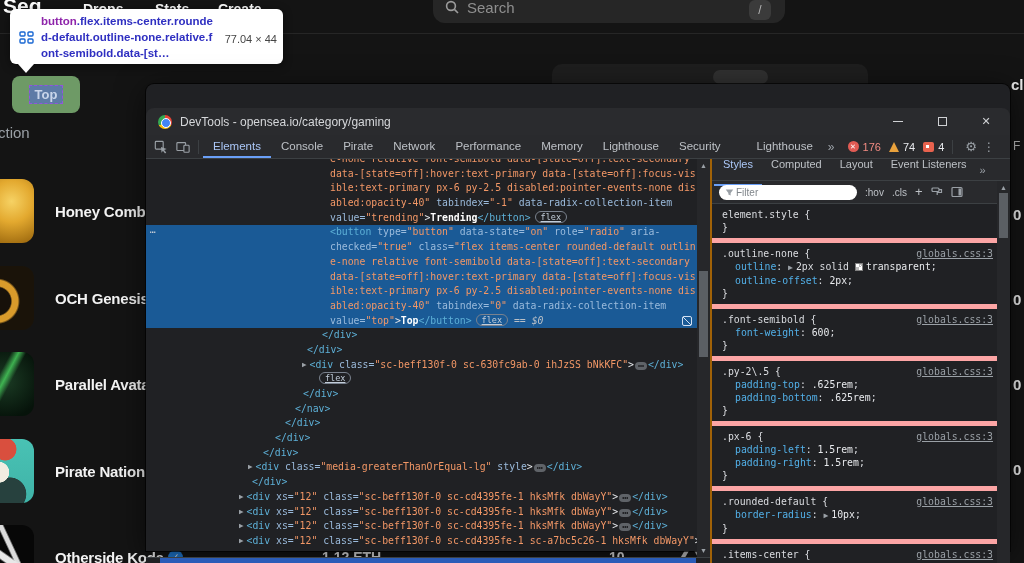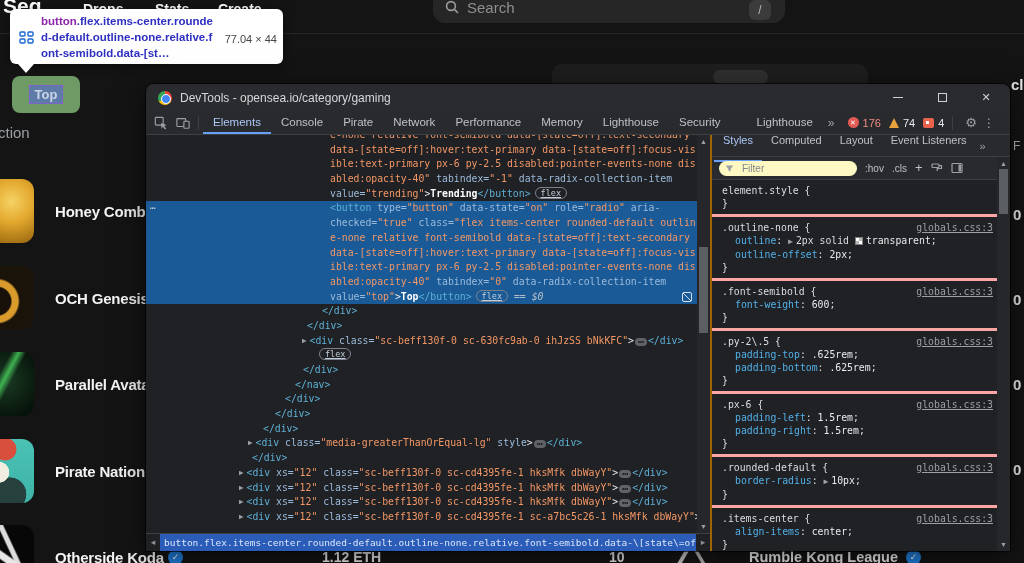--- a/index.html
+++ b/index.html
@@ -50,21 +50,21 @@
   .ef-3 { left:1013px; top:206px; } .ef-4 { left:1013px; top:291px; } .ef-5 { left:1013px; top:376px; } .ef-6 { left:1013px; top:461px; }
 
   .b-price { position:absolute; left:322px; top:549px; font-size:14px; font-weight:600; color:#eee; }
   .b-count { position:absolute; left:609px; top:549px; font-size:14px; font-weight:600; color:#eee; }
   .b-thumb2 { position:absolute; left:670px; top:546px; width:46px; height:17px; border-radius:8px 8px 0 0; background-image:linear-gradient(120deg,transparent 30%,#cfcfcf 32% 38%,transparent 40%),linear-gradient(60deg,transparent 55%,#bbb 57% 62%,transparent 64%); background-color:#161616; }
   .b-name2 { position:absolute; left:749px; top:549px; font-size:14.5px; font-weight:700; color:#f3f3f3; }
   .b-check2 { left:906px; top:550px; }
 
   
   .devtools { position:absolute; left:146px; top:84px; width:864px; height:467px; background:#202124; border-radius:8px 8px 0 0; box-shadow:0 6px 30px rgba(0,0,0,.6), 0 0 0 1px rgba(0,0,0,.65); z-index:10; }
-  .dt-titlebar { height:27px; background:#2a2b2e; border-radius:8px 8px 0 0; display:flex; align-items:center; position:relative; }
+  .dt-titlebar { height:27px; background:#2a2b2e; border-radius:8px 8px 0 0; display:flex; align-items:center; position:relative;margin-top:24px; }
   .chrome-logo { width:14px; height:14px; border-radius:50%; margin-left:12px; background:conic-gradient(#ea4335 0 33%, #fbbc05 0 66%, #34a853 0 100%); position:relative; }
   .chrome-logo::after { content:""; position:absolute; left:3px; top:3px; width:8px; height:8px; border-radius:50%; background:#4285f4; border:1.5px solid #fff; }
   .dt-title { margin-left:8px; font-size:12px; color:#d5d7da; }
   .dt-controls { position:absolute; right:2px; top:0; height:27px; display:flex; }
   .dt-ctl { width:44px; height:27px; display:flex; align-items:center; justify-content:center; color:#cfd1d4; font-size:11px; }
   .min-bar { width:10px; height:1px; background:#cfd1d4; }
   .max-box { width:9px; height:9px; border:1px solid #cfd1d4; }
 
   .dt-tabbar { height:24px; background:#292a2d; border-bottom:1px solid #3c4043; display:flex; align-items:center; }
   .ticon-btn { width:22px; height:23px; display:flex; align-items:center; justify-content:center; }
@@ -107,27 +107,27 @@
   .crumbbar { position:absolute; left:0; right:0; bottom:0; height:18px; background:#202124; border-top:1px solid #3c4043; display:flex; }
   .crumb-arrow { width:14px; text-align:center; font-size:9px; line-height:17px; color:#8b9096; flex:none; }
   .crumb { flex:1; background:var(--crumb-blue); color:#dbe6fb; font-family:"DejaVu Sans Mono",monospace; font-size:9.5px; line-height:17px; padding:0 4px; overflow:hidden; white-space:nowrap; }
 
   .st-panel { flex:1; position:relative; background:#202124; }
   .st-tabs { height:22px; background:#292a2d; border-bottom:1px solid #3c4043; display:flex; align-items:center; padding-left:2px; }
   .st-tab { padding:0 9px; font-size:11px; color:#bdc1c6; line-height:21px; height:32px; white-space:nowrap; }
   .st-tab.sel { color:#abc7f7; box-shadow:inset 0 -2px 0 var(--devtools-accent); }
   .st-more { color:#9aa0a6; padding:0 4px; font-size:11px; }
   .st-toolbar { height:23px; background:#292a2d; border-bottom:1px solid #3c4043; display:flex; align-items:center; padding:0 7px; gap:8px; }
-  .filter-box { width:138px; height:15px; background:#fef9c3; border-radius:8px; display:flex; align-items:center; padding:0 6px; gap:8px; flex:none; }
+  .filter-box { width:138px; height:15px; background:#ffffff; border-radius:8px; display:flex; align-items:center; padding:0 6px; gap:2px; flex:none; }
   .filter-label { font-size:10px; color:#80868b; }
   .tool-txt { font-size:10px; color:#bdc1c6; }
   .tool-plus { font-size:13px; color:#bdc1c6; line-height:10px; }
 
   .rules { position:absolute; left:0; top:45px; right:13px; bottom:0; overflow:hidden; font-family:"DejaVu Sans Mono",monospace; font-size:9.8px; line-height:13px; color:#dadce0; }
-  .rule { border-bottom:3px solid #fca5a5; padding:4px 4px 4px 10px; position:relative; }
+  .rule { border-bottom:5px solid #fca5a5; padding:4px 4px 4px 10px; position:relative; }
   .src-link { position:absolute; right:4px; top:4px; color:#9aa0a6; text-decoration:underline; }
   .prop { padding-left:13px; }
   .pname { color:var(--css-prop-blue); } .pval { color:#e8eaed; }
   .parrow { color:#9aa0a6; font-size:8px; margin-right:3px; }
   .swatch { display:inline-block; width:8px; height:8px; border:1px solid #808080; vertical-align:-1px; margin-right:3px; background-image:linear-gradient(45deg,#b9b9b9 25%,transparent 25%,transparent 75%,#b9b9b9 75%),linear-gradient(45deg,#b9b9b9 25%,#fff 25%,#fff 75%,#b9b9b9 75%); background-size:6px 6px; background-position:0 0,3px 3px; }
   .st-scroll { position:absolute; right:0; top:22px; bottom:0; width:13px; background:#26272a; }
   .st-thumb { position:absolute; left:2px; right:2px; top:12px; height:45px; background:#5b5f64; }
 </style>
 </head>
 <body>

